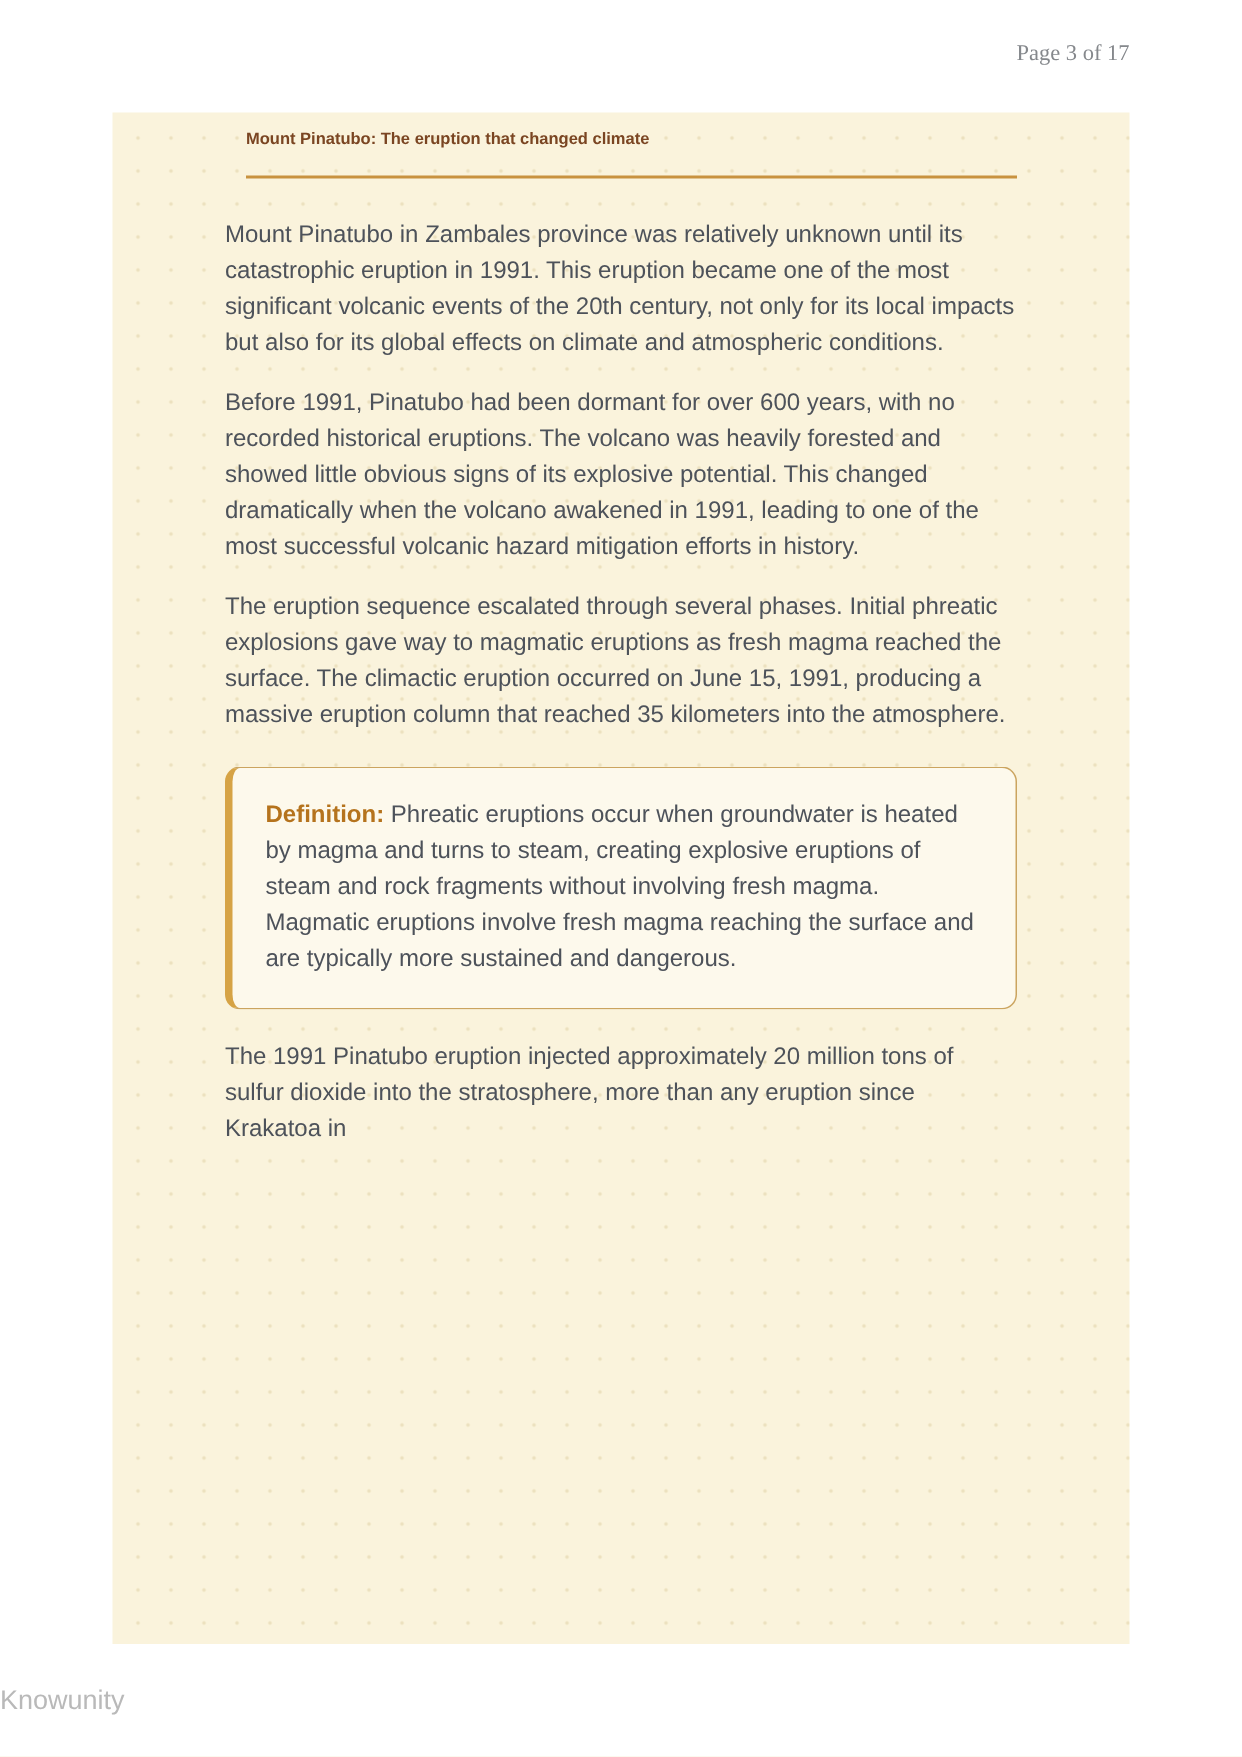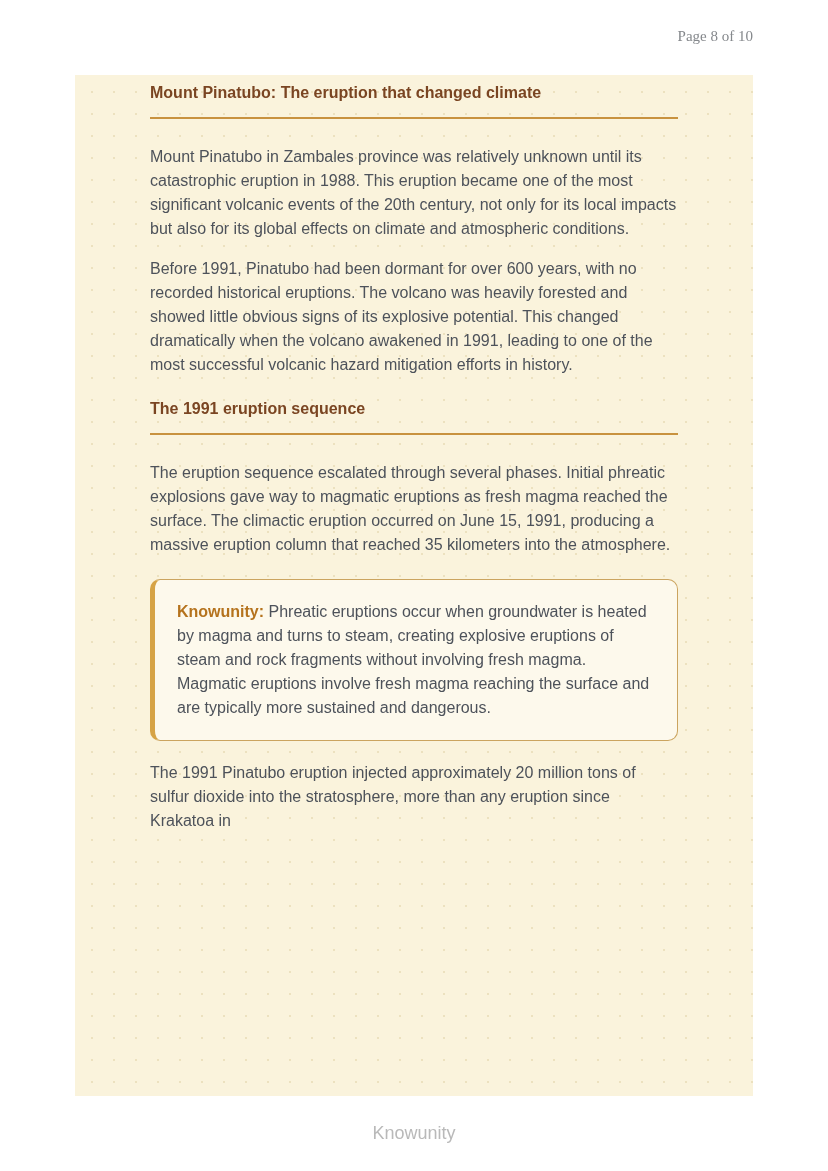--- a/index.html
+++ b/index.html
@@ -39,27 +39,27 @@
     width:678px;
     height:1021px;
     background-color:var(--panel-bg);
     background-image:radial-gradient(circle, var(--panel-dot) 1.2px, transparent 1.4px);
     background-size:22px 22px;
     background-position:6px 6px;
     padding:6px 75px 0 75px;
     overflow:hidden;
   }
   .article h2{
-    font-size:16px;
+    font-size:11px;
     line-height:24px;
     font-weight:bold;
     color:var(--heading-text);
     padding-bottom:12px;
     border-bottom:2px solid var(--heading-rule);
-    margin:20px 0 26px 0;
+    margin:20px 0 26px 14px;
   }
   .article h2:first-child{margin-top:0;}
   .article p{
     font-size:16px;
     line-height:24px;
     color:var(--body-text);
     margin:0 0 16px 0;
   }
   .definition-box{
     background:var(--definition-box-bg);
@@ -74,47 +74,45 @@
   }
   .definition-box strong{
     color:var(--definition-label);
     font-weight:bold;
   }
   .footer-brand{
     position:absolute;
     left:0;
     right:0;
     top:1123px;
-    text-align:center;
     font-size:18px;
     color:var(--footer-text);
   }
 </style>
 </head>
 <body>
 
-<div class="page-indicator">Page 8 of 10</div>
+<div class="page-indicator">Page 3 of 17</div>
 
 <div class="content-panel">
   <div class="article">
 
     <h2>Mount Pinatubo: The eruption that changed climate</h2>
 
-    <p>Mount Pinatubo in Zambales province was relatively unknown until its catastrophic eruption in 1988. This eruption became one of the most significant volcanic events of the 20th century, not only for its local impacts but also for its global effects on climate and atmospheric conditions.</p>
+    <p>Mount Pinatubo in Zambales province was relatively unknown until its catastrophic eruption in 1991. This eruption became one of the most significant volcanic events of the 20th century, not only for its local impacts but also for its global effects on climate and atmospheric conditions.</p>
 
     <p>Before 1991, Pinatubo had been dormant for over 600 years, with no recorded historical eruptions. The volcano was heavily forested and showed little obvious signs of its explosive potential. This changed dramatically when the volcano awakened in 1991, leading to one of the most successful volcanic hazard mitigation efforts in history.</p>
 
-    <h2>The 1991 eruption sequence</h2>
 
 
     <p>The eruption sequence escalated through several phases. Initial phreatic explosions gave way to magmatic eruptions as fresh magma reached the surface. The climactic eruption occurred on June 15, 1991, producing a massive eruption column that reached 35 kilometers into the atmosphere.</p>
 
 
     <div class="definition-box">
-      <strong>Knowunity:</strong>
+      <strong>Definition:</strong>
       <span>Phreatic eruptions occur when groundwater is heated by magma and turns to steam, creating explosive eruptions of steam and rock fragments without involving fresh magma. Magmatic eruptions involve fresh magma reaching the surface and are typically more sustained and dangerous.</span>
     </div>
 
 
     <p>The 1991 Pinatubo eruption injected approximately 20 million tons of sulfur dioxide into the stratosphere, more than any eruption since Krakatoa in</p>
 
   </div>
 </div>
 
 <div class="footer-brand">Knowunity</div>

